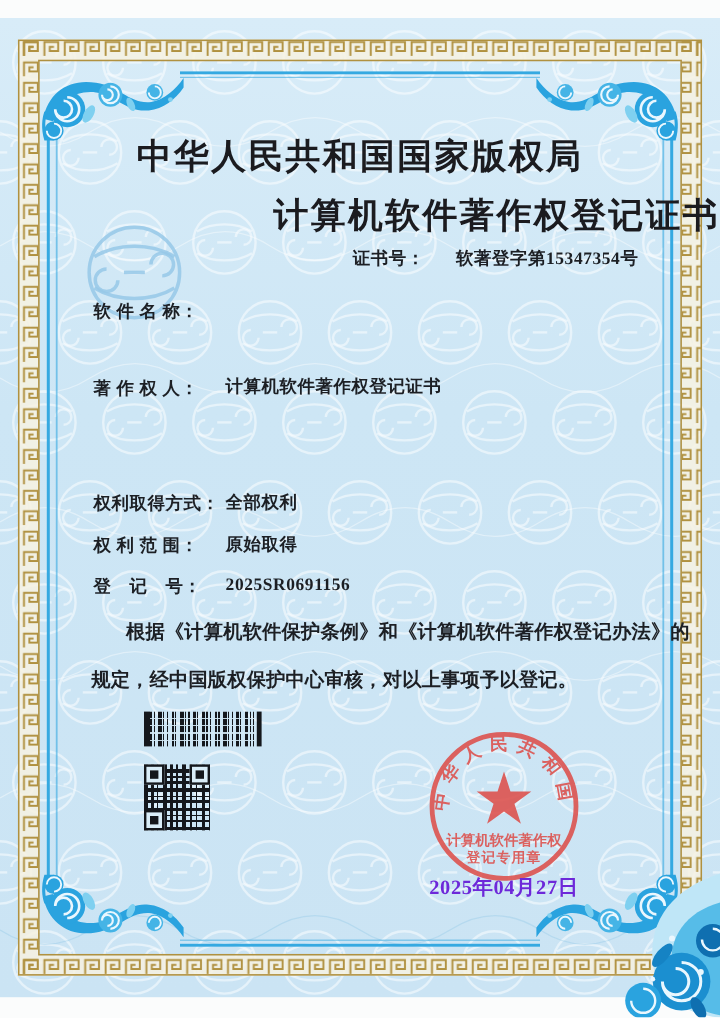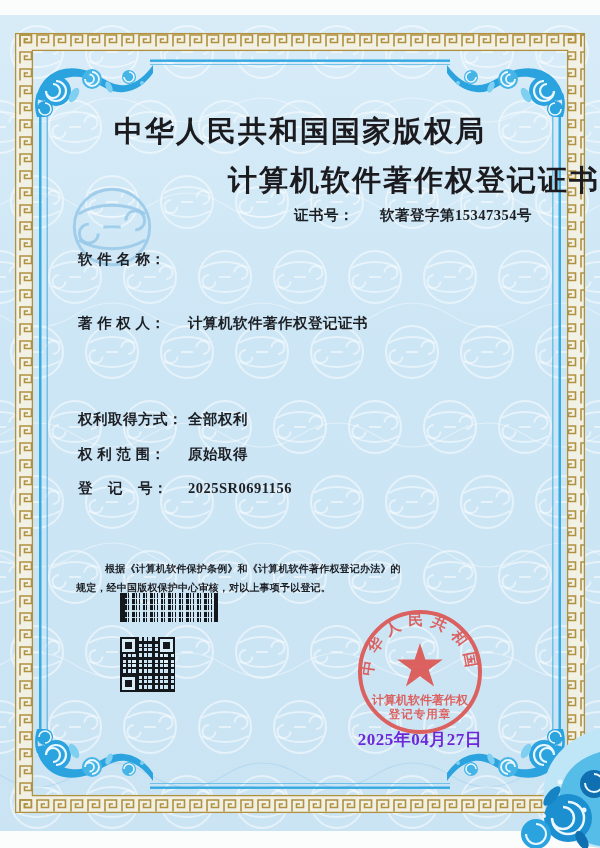--- a/index.html
+++ b/index.html
@@ -25,24 +25,24 @@
     top:206px;right:68px;font-size:14.5px;font-weight:700;letter-spacing:.5px;
   }
   .certno .lbl{margin-right:26px;}
   .row-label{
     left:78px;font-size:14.5px;font-weight:700;white-space:pre;letter-spacing:.5px;
   }
   .row-value{
     left:188px;font-size:14.5px;font-weight:700;line-height:18px;letter-spacing:.5px;
   }
   .stmt{
-    font-size:10px;font-weight:700;letter-spacing:.2px;white-space:nowrap;margin-top:45px;
+    font-size:16px;font-weight:700;letter-spacing:.2px;white-space:nowrap;
   }
   .stmt1{left:105px;top:517px;}
-  .stmt2{left:76px;top:536px;font-family:Liberation Mono, monospace;}
+  .stmt2{left:76px;top:557px;font-family:Liberation Mono, monospace;}
   .date{
     left:348px;top:728px;width:144px;text-align:center;
     font-size:17px;font-weight:700;letter-spacing:.5px;color:#6d28d9;
   }
   
   .barcode{
     left:120px;top:593px;width:89px;height:29px;
     border-left:5px solid #15181d;border-right:4px solid #15181d;
     background-image:
       repeating-linear-gradient(180deg, rgba(211,233,246,0) 0 5px, rgba(211,233,246,.9) 5px 6.2px),

